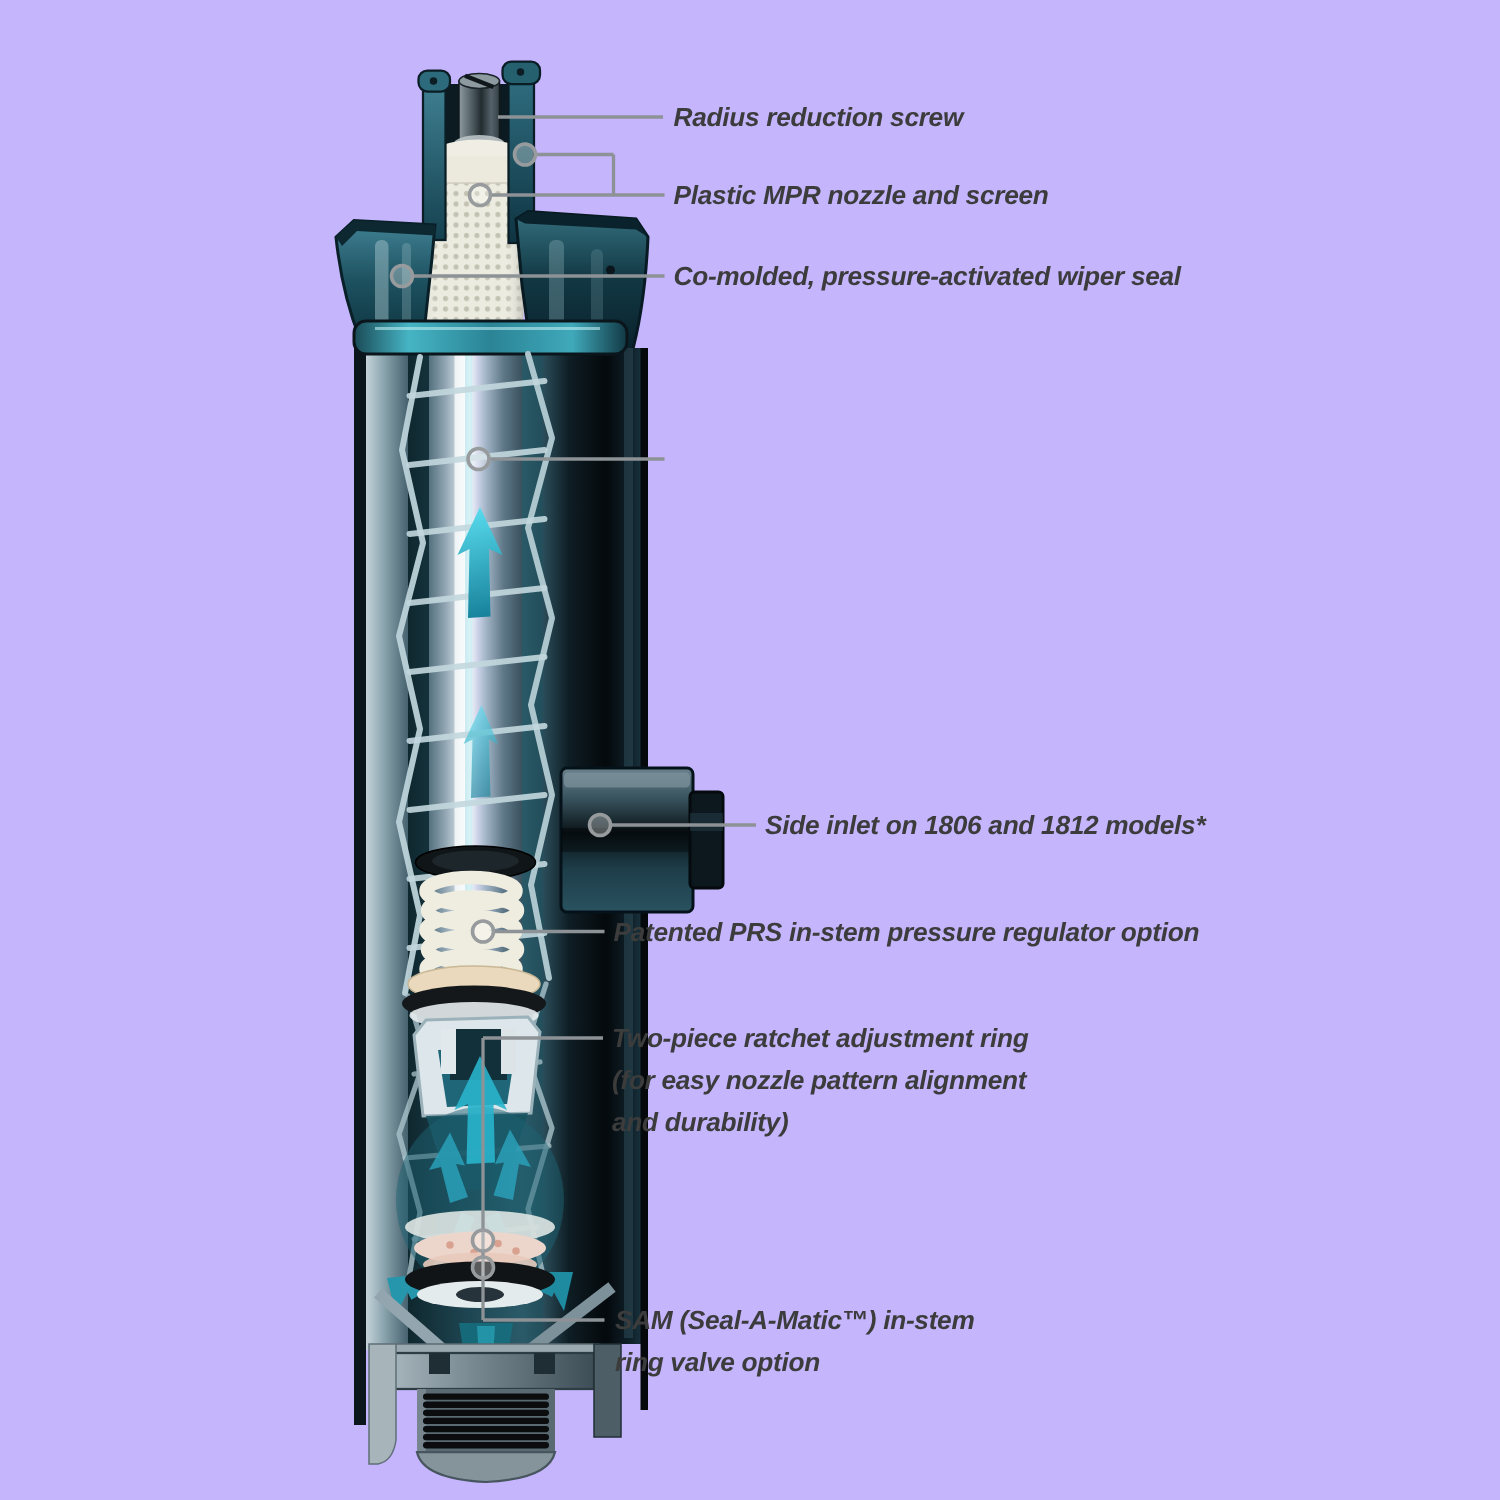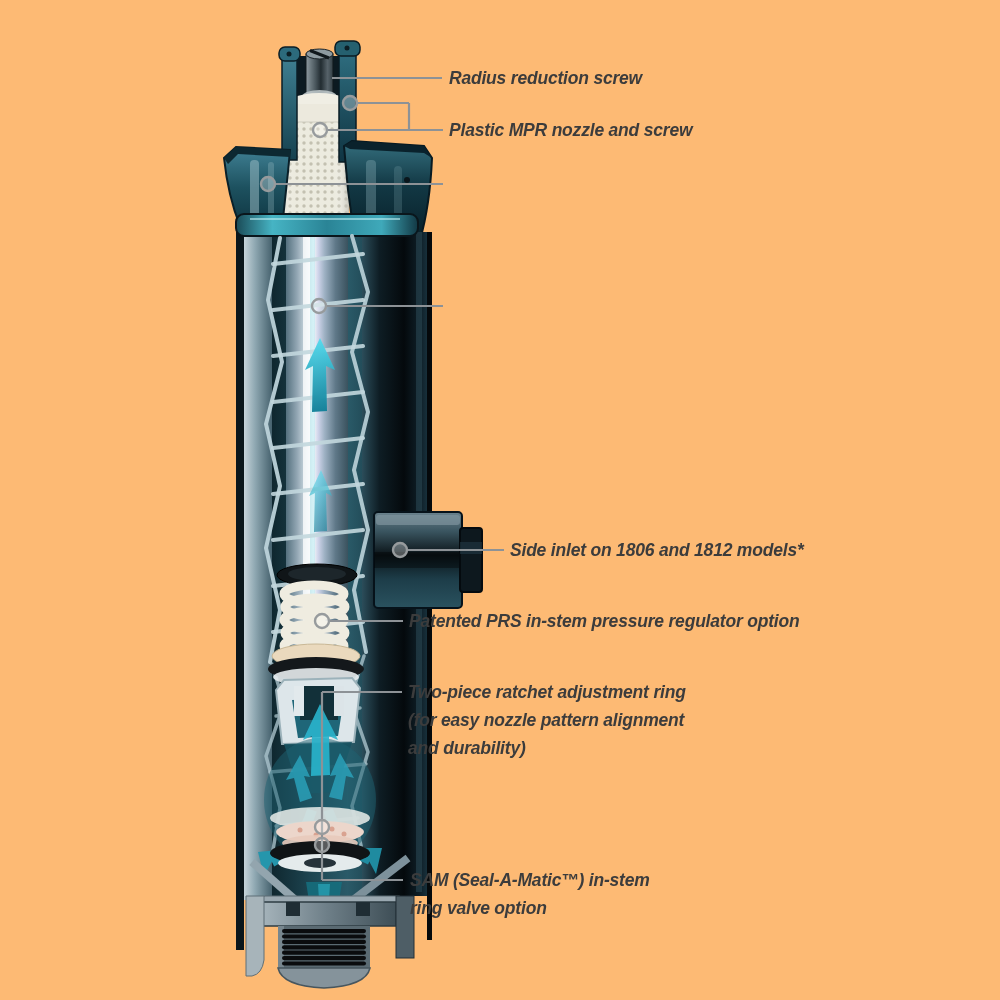--- a/index.html
+++ b/index.html
@@ -1,16 +1,16 @@
 <!DOCTYPE html>
 <html><head>
 <meta charset="utf-8">
 <style>
   html,body{margin:0;padding:0;background:#ffffff;}
-  .stage{position:relative;width:1000px;height:1000px;background:#fdba74;overflow:hidden;
+  .stage{position:relative;width:1000px;height:1000px;background:#c4b5fd;overflow:hidden;
          font-family:"Liberation Sans",sans-serif;}
   .art{position:absolute;left:0;top:0;width:1000px;height:1000px;}
   .callout{position:absolute;font-style:italic;font-weight:700;font-size:17.5px;line-height:28px;
            color:#3c3c3c;letter-spacing:-0.2px;white-space:pre-line;}
   .single{line-height:24px;}
 </style>
 </head>
 <body>
 
 <div class="stage">
@@ -287,21 +287,22 @@
       <circle cx="319" cy="306" r="7"></circle>
       <circle cx="400" cy="550" r="7"></circle>
       <circle cx="322" cy="621" r="7"></circle>
       <circle cx="322" cy="827" r="7"></circle>
       <circle cx="322" cy="845" r="7"></circle>
     </g>
   </g>
 </svg>
 
 <div class="callout single" style="left:449px;top:66px">Radius reduction screw</div>
-<div class="callout single" style="left:449px;top:118px">Plastic MPR nozzle and screw</div>
+<div class="callout single" style="left:449px;top:118px">Plastic MPR nozzle and screen</div>
+<div class="callout single" style="left:449px;top:172px">Co-molded, pressure-activated wiper seal</div>
 <div class="callout single" style="left:510px;top:538px">Side inlet on 1806 and 1812 models*</div>
 <div class="callout" style="left:408px;top:678px">Two-piece ratchet adjustment ring
 (for easy nozzle pattern alignment
 and durability)</div>
 <div class="callout single" style="left:409px;top:609px">Patented PRS in-stem pressure regulator option</div>
 <div class="callout" style="left:410px;top:866px">SAM (Seal-A-Matic™) in-stem
 ring valve option</div>
 
 </div>
 

